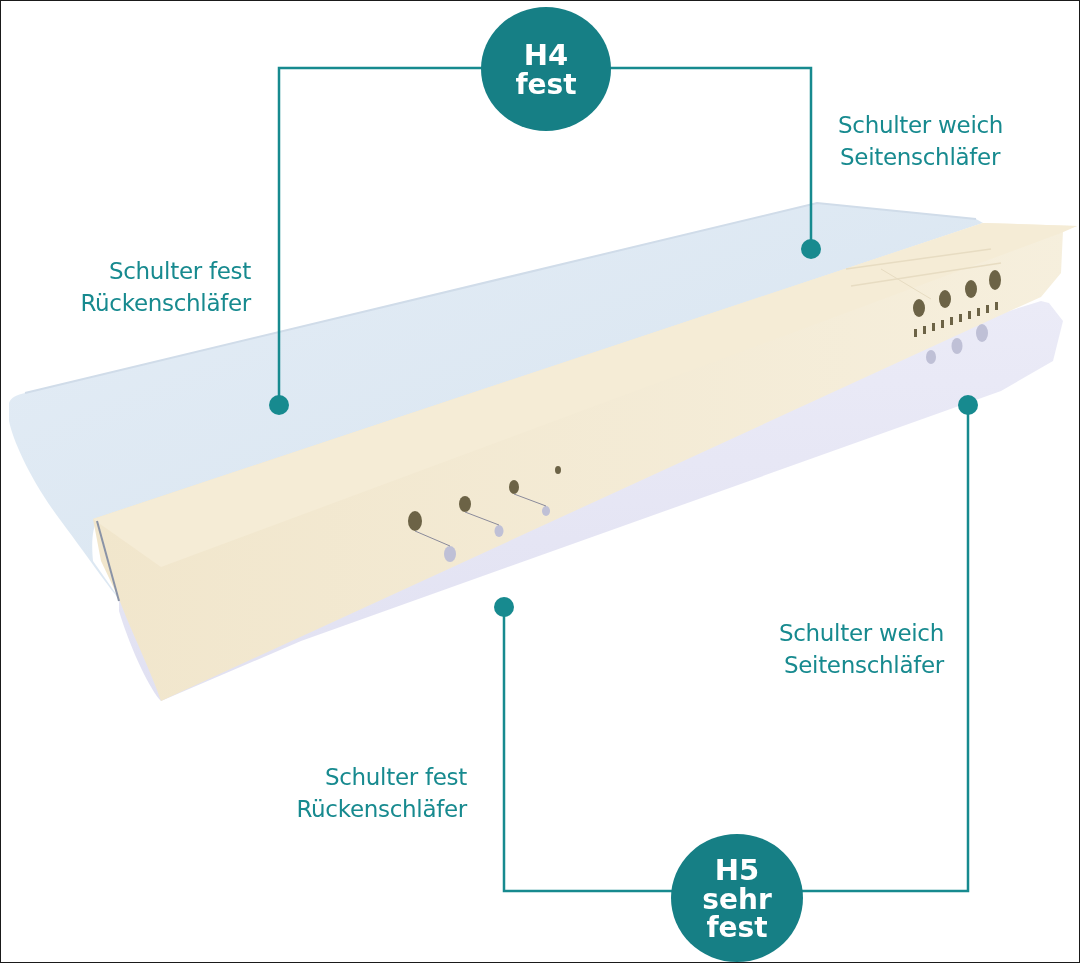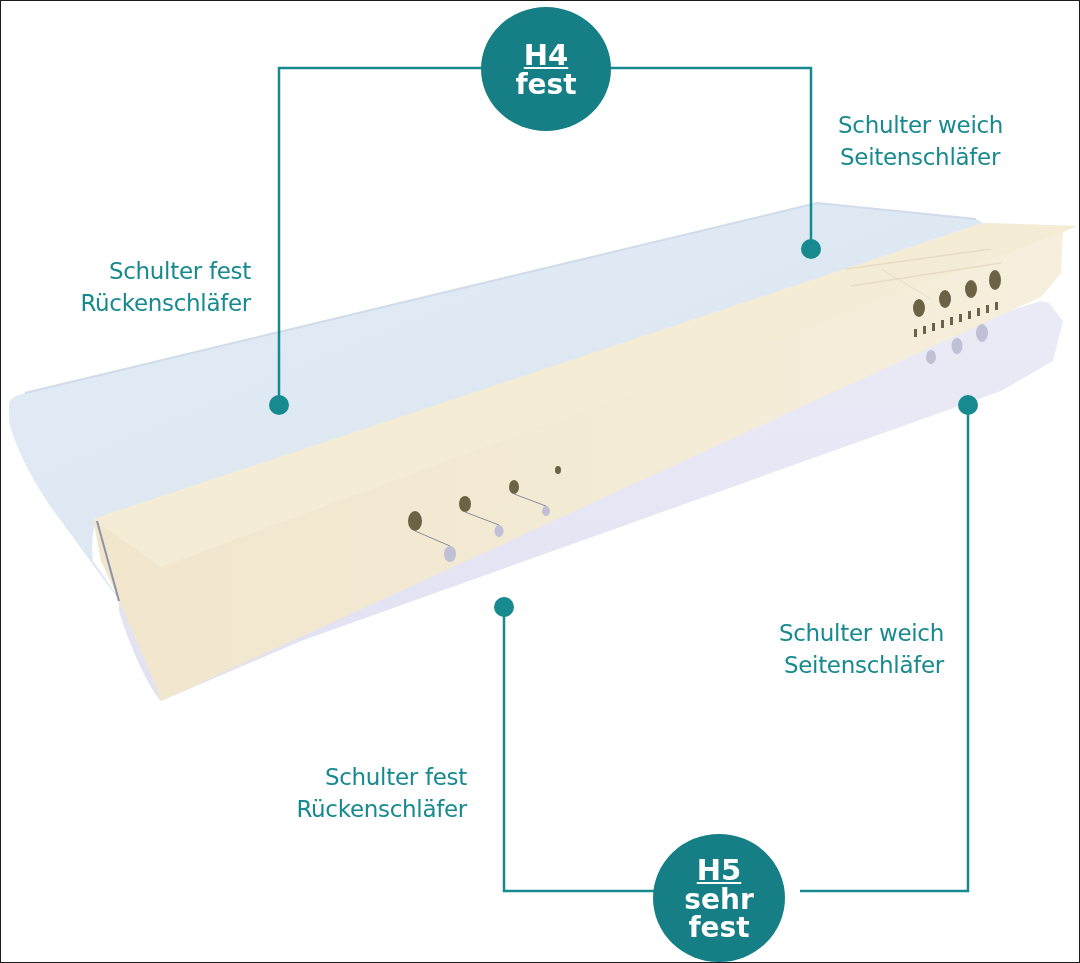--- a/index.html
+++ b/index.html
@@ -27,21 +27,21 @@
     position: absolute;
     border-radius: 50%;
     background: #167f85;
     color: #ffffff;
     display: flex; flex-direction: column;
     align-items: center; justify-content: center;
     text-align: center;
     font-family: "DejaVu Sans", "Liberation Sans", sans-serif;
     font-weight: 700;
   }
-  .badge .grade { font-size: 29px; line-height: 32px; text-decoration: underline; }
+  .badge .grade { font-size: 29px; line-height: 32px; }
   .badge .desc { font-size: 28px; line-height: 28px; }
 </style>
 </head>
 <body>
 
 <div class="frame">
 
   <svg class="scene" width="1078" height="961" viewBox="0 0 1078 961">
     <defs>
       <linearGradient id="topGrad" x1="0" y1="0" x2="1" y2="1">
@@ -127,21 +127,21 @@
       <circle cx="503" cy="606" r="10"></circle>
       <circle cx="967" cy="404" r="10"></circle>
     </g>
   </svg>
 
   <div class="badge" style="left:480px; top:6px; width:130px; height:124px;">
     <div class="grade">H4</div>
     <div class="desc">fest</div>
   </div>
 
-  <div class="badge" style="left:652px; top:833px; width:132px; height:128px;">
+  <div class="badge" style="left:670px; top:833px; width:132px; height:128px;">
     <div class="grade">H5</div>
     <div class="desc">sehr fest</div>
   </div>
 
   <div class="label right-align" style="right:828px; top:254px;">
     <span>Schulter fest</span>
     <span>Rückenschläfer</span>
   </div>
 
   <div class="label" style="left:837px; top:108px;">

